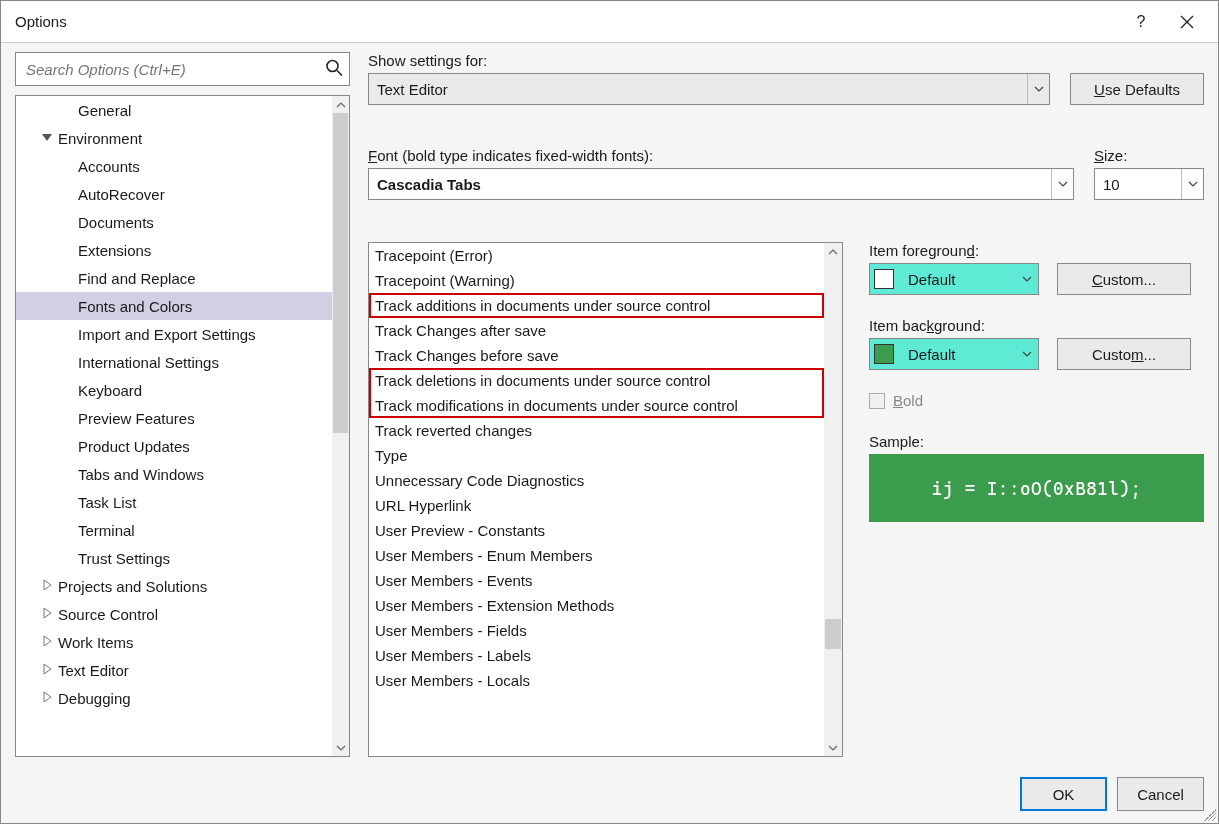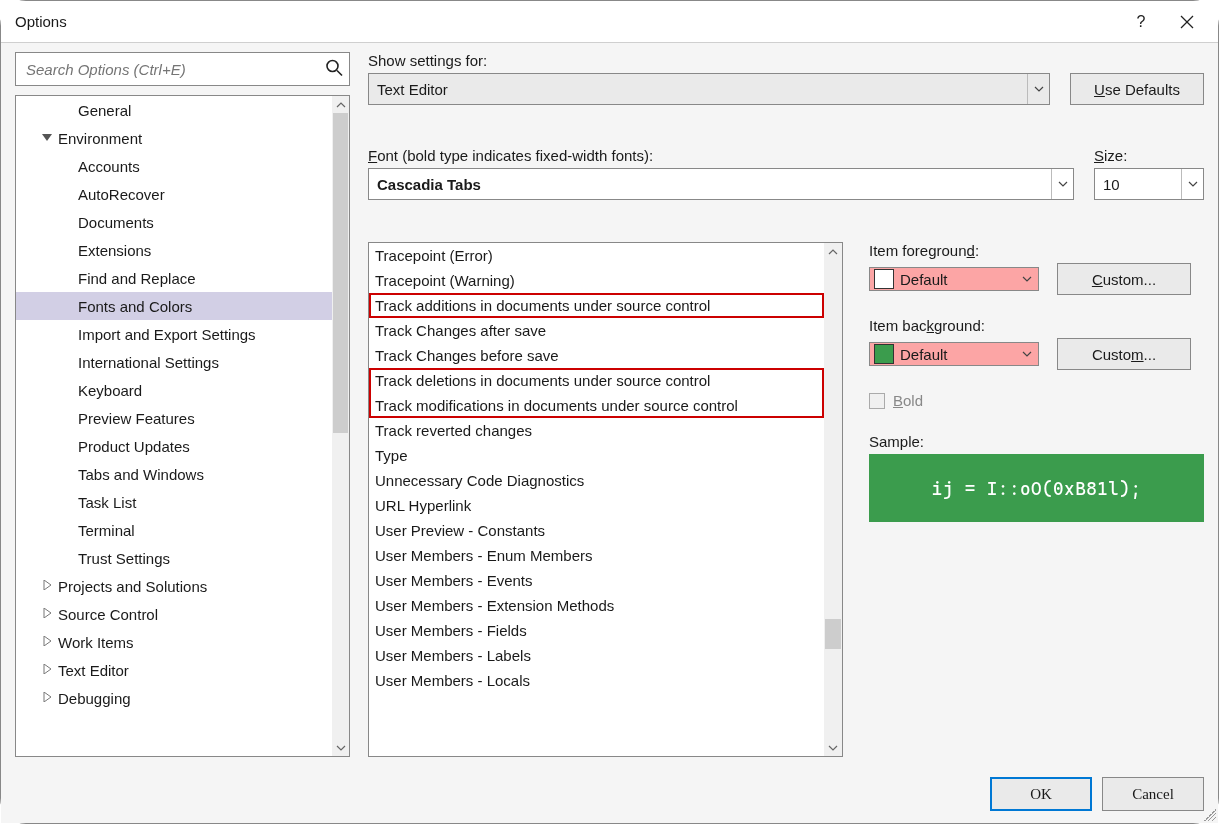--- a/index.html
+++ b/index.html
@@ -159,24 +159,24 @@
     position:absolute; right:0; top:0; bottom:0; width:18px;
     background:#f0f0f0;
     display:flex; flex-direction:column;
   }
   .dlist-scroll .arrow { height:17px; display:flex; align-items:center; justify-content:center;}
   .dlist-scroll .track { flex:1; position:relative;}
   .dlist-scroll .thumb { position:absolute; left:1px; right:1px; height:30px; background:#cdcdcd;}
   .display-right { flex:1; display:flex; flex-direction:column; }
   .color-row { display:flex; gap:18px; align-items:center; margin-bottom:22px;}
   .color-dd {
-    height: 24px; width: 170px;
-    background:#fca5a5; border:1px solid #888;
+    height: 32px; width: 170px;
+    background:#5eead4; border:1px solid #888;
     display:flex; align-items:center;
-    padding:0 26px 0 4px; position:relative; font-size:15px;
+    padding:0 26px 0 4px; position:relative; font-size:15px;gap:8px;
   }
   .color-dd .dbtn { position:absolute; right:0; top:0; bottom:0; width:22px; display:flex; align-items:center; justify-content:center;}
   .swatch {
     width:20px; height:20px; border:1px solid #333; margin-right:6px;
   }
   .chk-row { display:flex; align-items:center; gap:8px; margin-bottom:24px; color:#888;}
   .chkbox { width:16px; height:16px; border:1px solid #aaa; background:#f0f0f0;}
   .sample-box {
     height: 68px;
     background: #3b9c4d;
@@ -186,36 +186,36 @@
     letter-spacing: 0.5px;
   }
   
   .footer {
     height: 58px;
     display:flex; align-items:center; justify-content:flex-end;
     gap:10px; padding: 0 14px;
     border-top: none;
     background:#f5f5f5;
   }
-  .footer .btn { width: 102px; height:34px;font-family:Liberation Serif, serif; }
+  .footer .btn { width: 87px; height:34px; }
   .resize-grip {
     position:absolute; right:2px; bottom:2px;
     width:12px; height:12px;
     background:
       linear-gradient(135deg, transparent 50%, #999 50%, #999 55%, transparent 55%,
                       transparent 65%, #999 65%, #999 70%, transparent 70%,
                       transparent 80%, #999 80%, #999 85%, transparent 85%);
   }
   .underl { text-decoration: underline; text-decoration-thickness: 1px; }
   .hl-group { outline: 2.5px solid #cc0000; outline-offset: -2px; position:relative; z-index:1;}
 </style>
 </head>
 <body>
 
-<div class="dialog" style="position:relative;border-radius:26px;">
+<div class="dialog" style="position:relative;">
 
   <div class="titlebar">
     <div class="title">Options</div>
     <div class="ctl">?</div>
     <div class="ctl close">
       <svg viewBox="0 0 14 14">
           <line x1="1" y1="1" x2="13" y2="13" stroke="#222" stroke-width="1.3"></line>
           <line x1="13" y1="1" x2="1" y2="13" stroke="#222" stroke-width="1.3"></line>
         </svg>
     </div>

